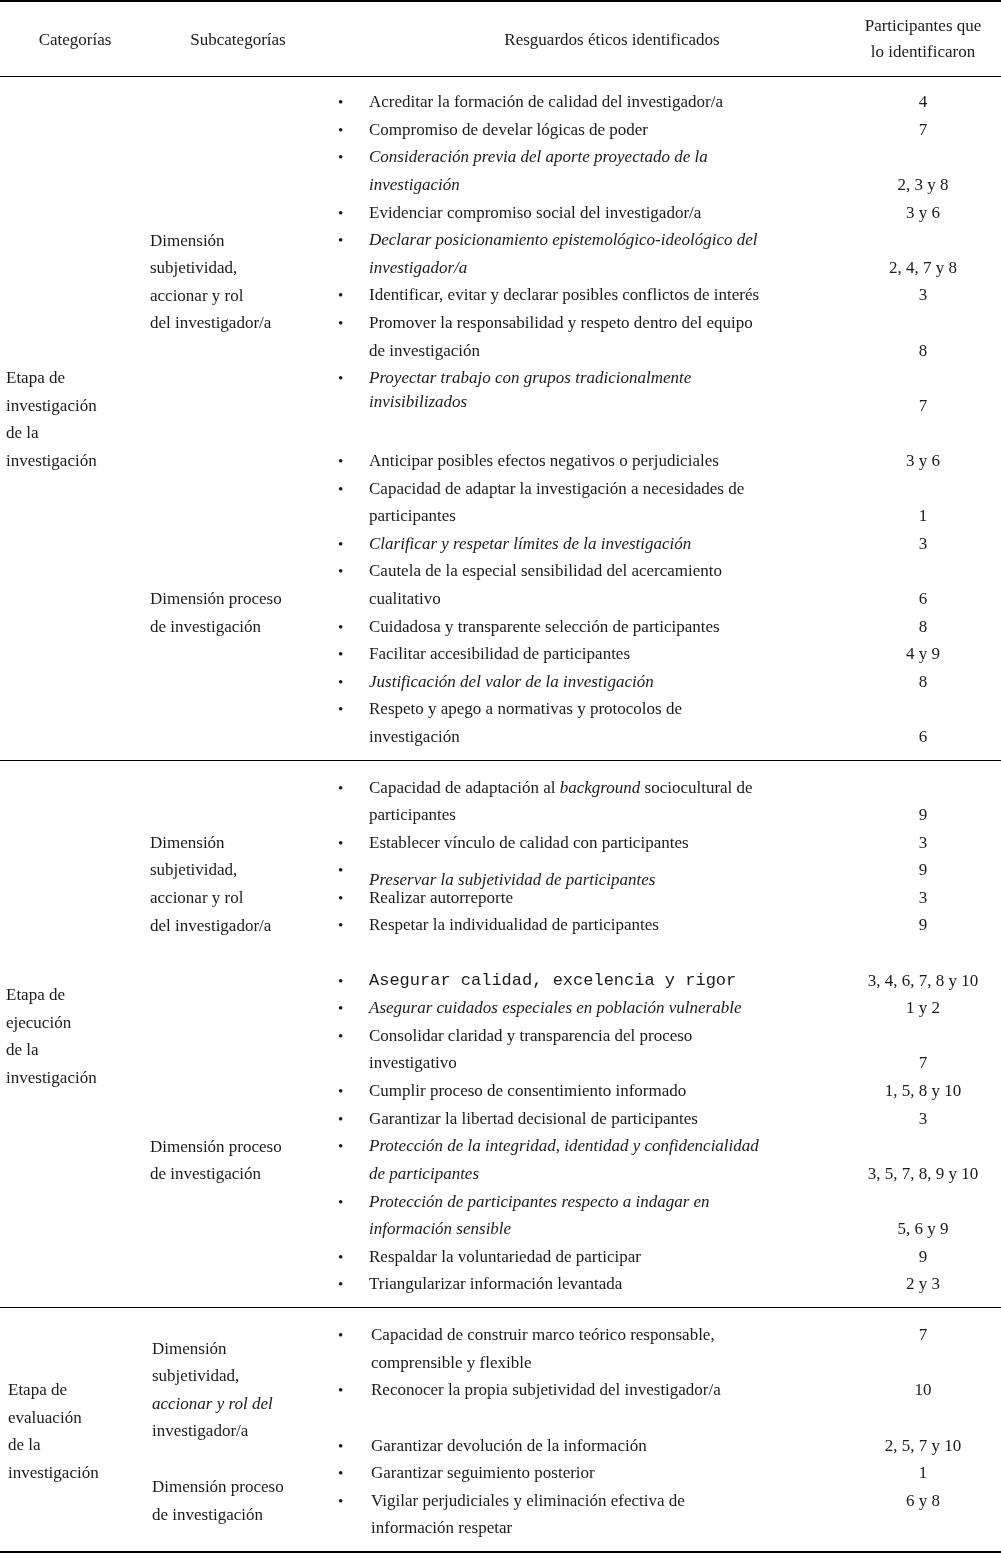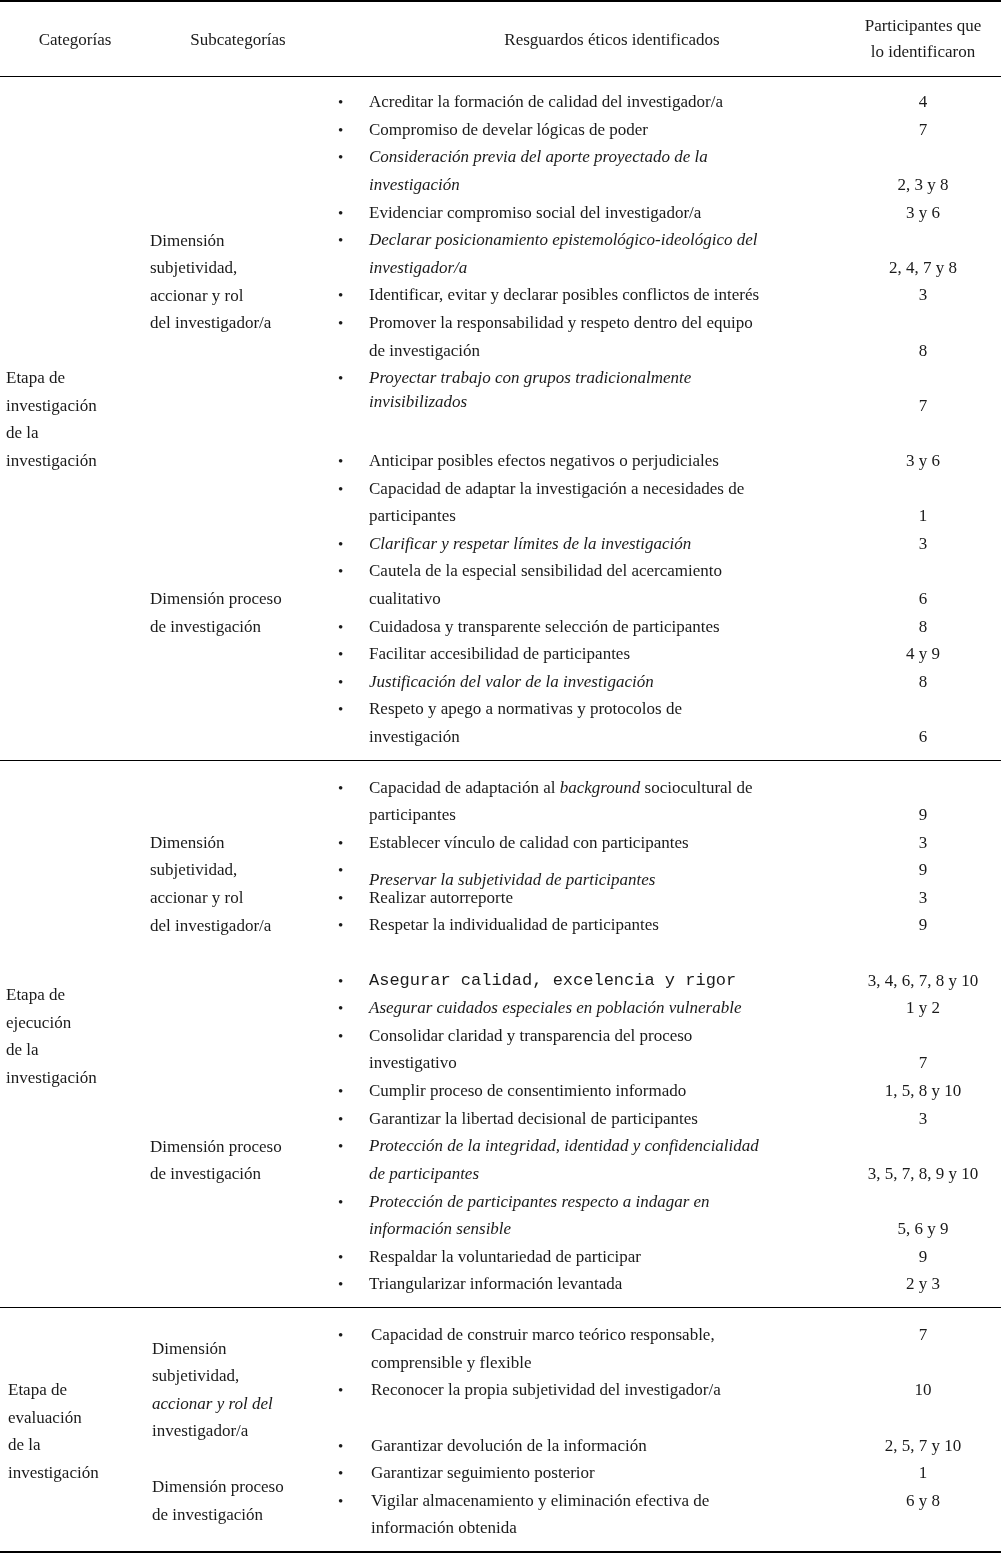--- a/index.html
+++ b/index.html
@@ -262,16 +262,16 @@
   <span class="item" style="top:1436px; left:371px;">Garantizar devolución de la información</span>
   <span class="num" style="top:1436px;">2, 5, 7 y 10</span>
 </div>
 <div>
   <span class="bullet" style="top:1463px;">•</span>
   <span class="item" style="top:1463px; left:371px;">Garantizar seguimiento posterior</span>
   <span class="num" style="top:1463px;">1</span>
 </div>
 <div>
   <span class="bullet" style="top:1491px;">•</span>
-  <span class="item" style="top:1491px; left:371px;">Vigilar almacenamiento y eliminación efectiva de</span>
-  <span class="item" style="top:1518px; left:371px;">información obtenida</span>
+  <span class="item" style="top:1491px; left:371px;">Vigilar perjudiciales y eliminación efectiva de</span>
+  <span class="item" style="top:1518px; left:371px;">información respetar</span>
   <span class="num" style="top:1491px;">6 y 8</span>
 </div>
 
 </body></html>

